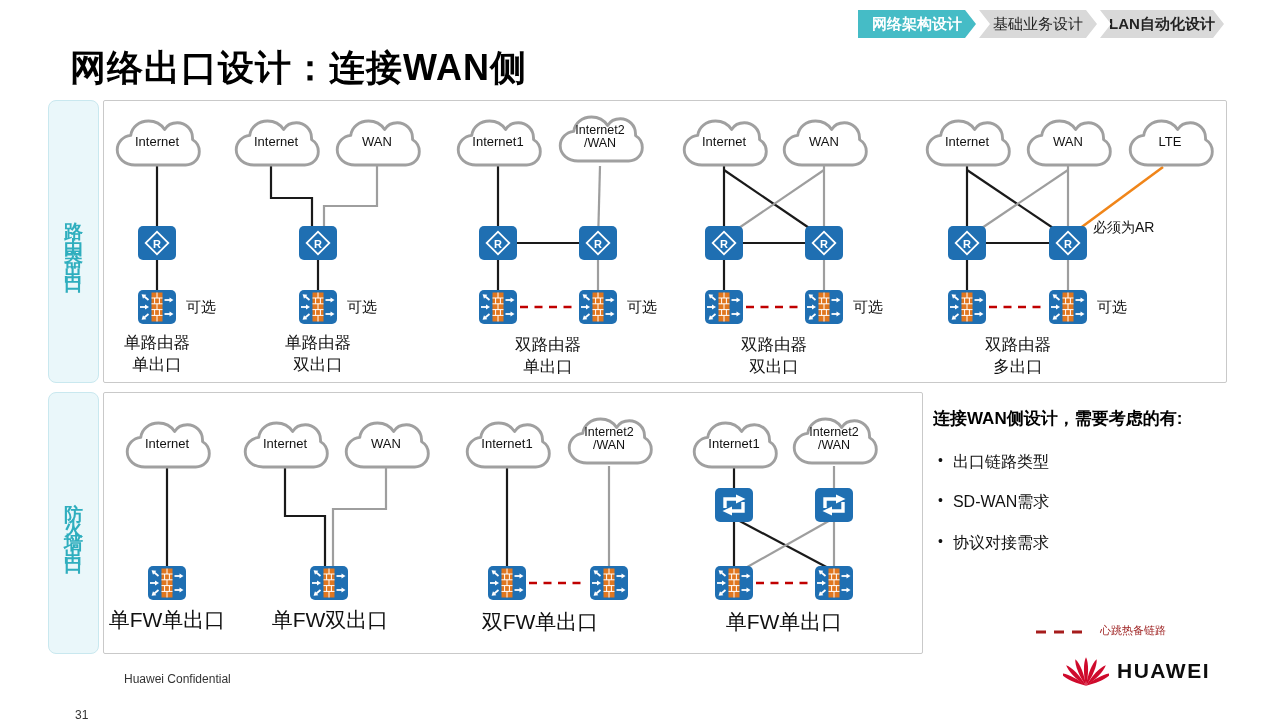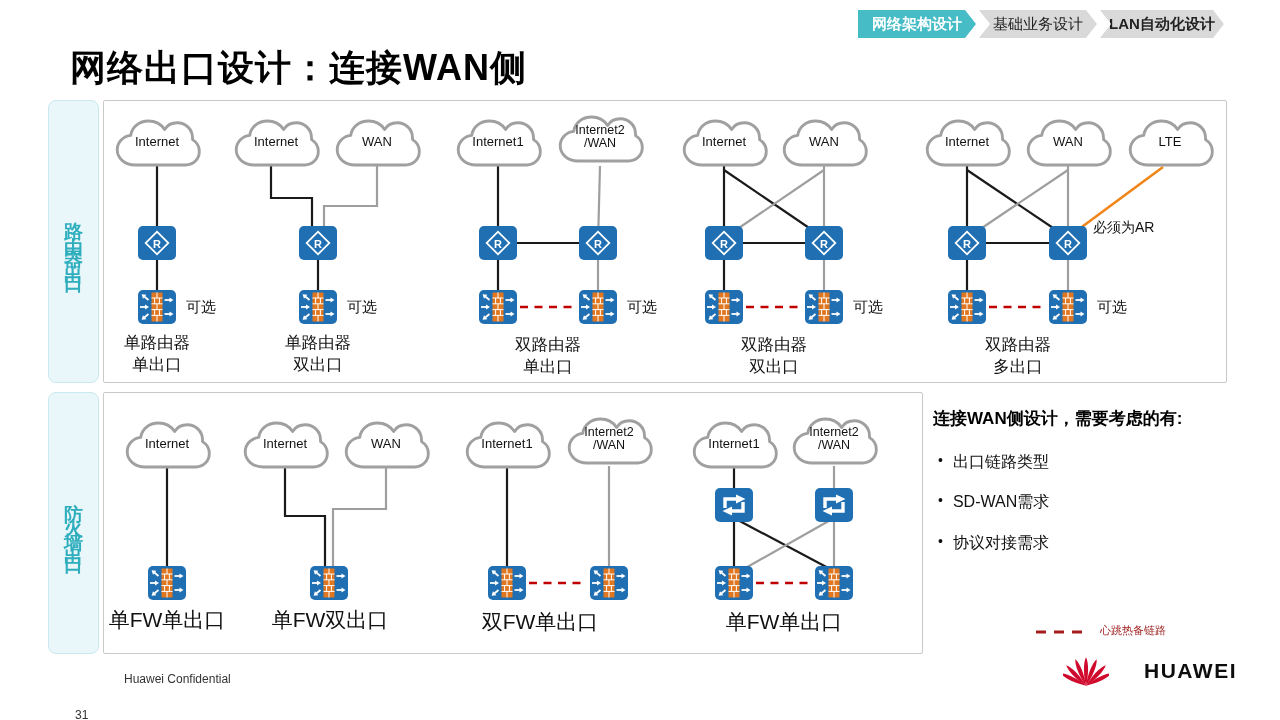--- a/index.html
+++ b/index.html
@@ -31,21 +31,21 @@
   .tag{position:absolute;font-size:15px;color:#111;z-index:3;}
   .tag.sm{font-size:14px;}
   
   .notes-h{position:absolute;left:933px;top:407px;font-size:17px;font-weight:bold;color:#000;text-align:center;}
   .bullet{position:absolute;left:938px;font-size:16px;color:#111;display:flex;gap:10px;}
   .bullet .dot{font-size:14px;}
   .legend-t{position:absolute;left:1100px;top:623px;font-size:11px;color:#9E2121;}
   
   .foot{position:absolute;font-size:12px;color:#333;}
   .brand{position:absolute;left:1063px;top:653px;display:flex;align-items:center;gap:8px;z-index:4;}
-  .brand .word{font-size:21px;font-weight:bold;letter-spacing:1.5px;color:#0d0d0d;margin-left:27px;}
+  .brand .word{font-size:21px;font-weight:bold;letter-spacing:1.5px;color:#0d0d0d;}
 </style>
 </head>
 <body>
 
 <svg width="0" height="0" style="position:absolute" aria-hidden="true">
   <defs>
     <path id="sym-cloud" d="M26 57 C14 57 5 49 5 39 C5 30 12 23 21 22 C22 12 31 5 42 5 C50 5 57 9 61 15 C64 10 70 7 76 7 C86 7 94 15 94 25 L94 27 C99 30 102 35 102 41 C102 50 95 57 86 57 Z" fill="#ffffff" stroke="#A0A0A0" stroke-width="3.4" stroke-linejoin="round"></path>
     <g id="sym-arr">
       <line x1="0" y1="0" x2="5.5" y2="0" stroke="#fff" stroke-width="1.8"></line>
       <path d="M5 -2.6 L9 0 L5 2.6 Z" fill="#fff"></path>

